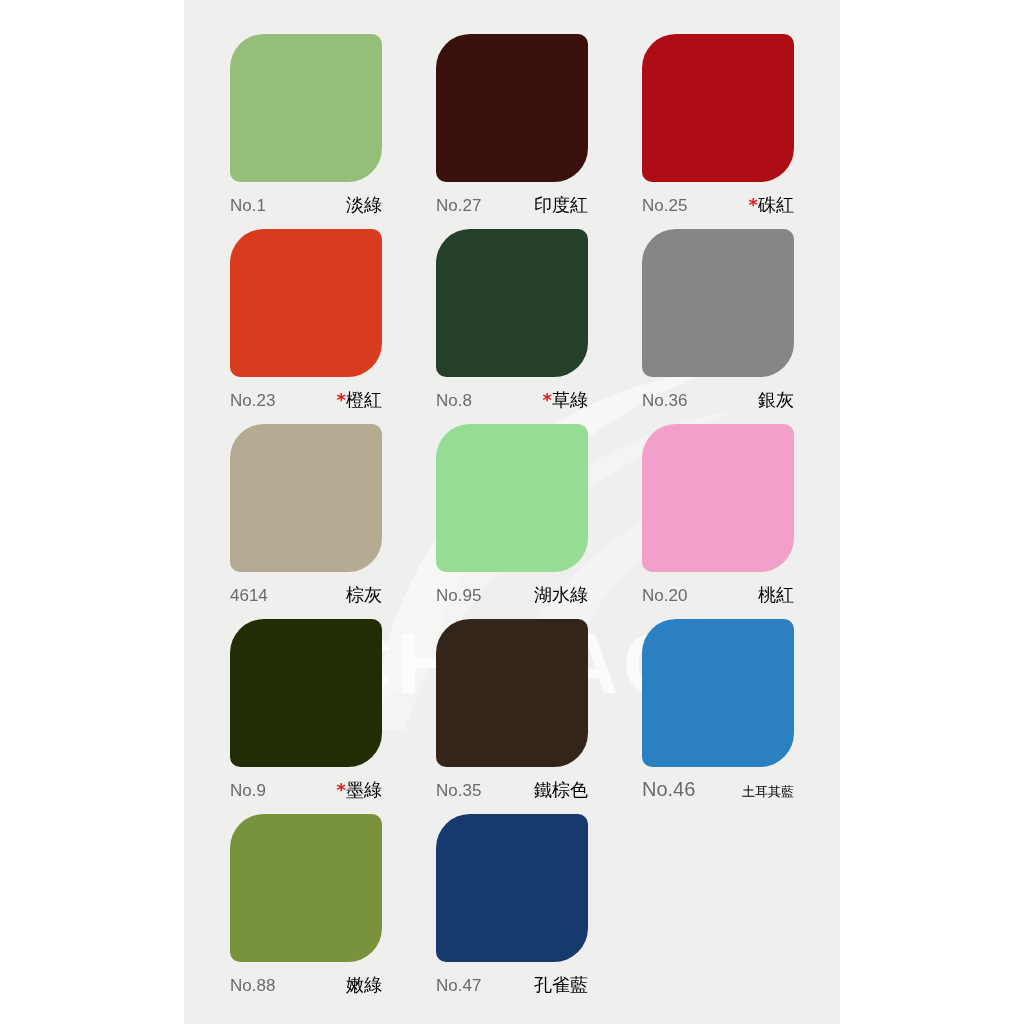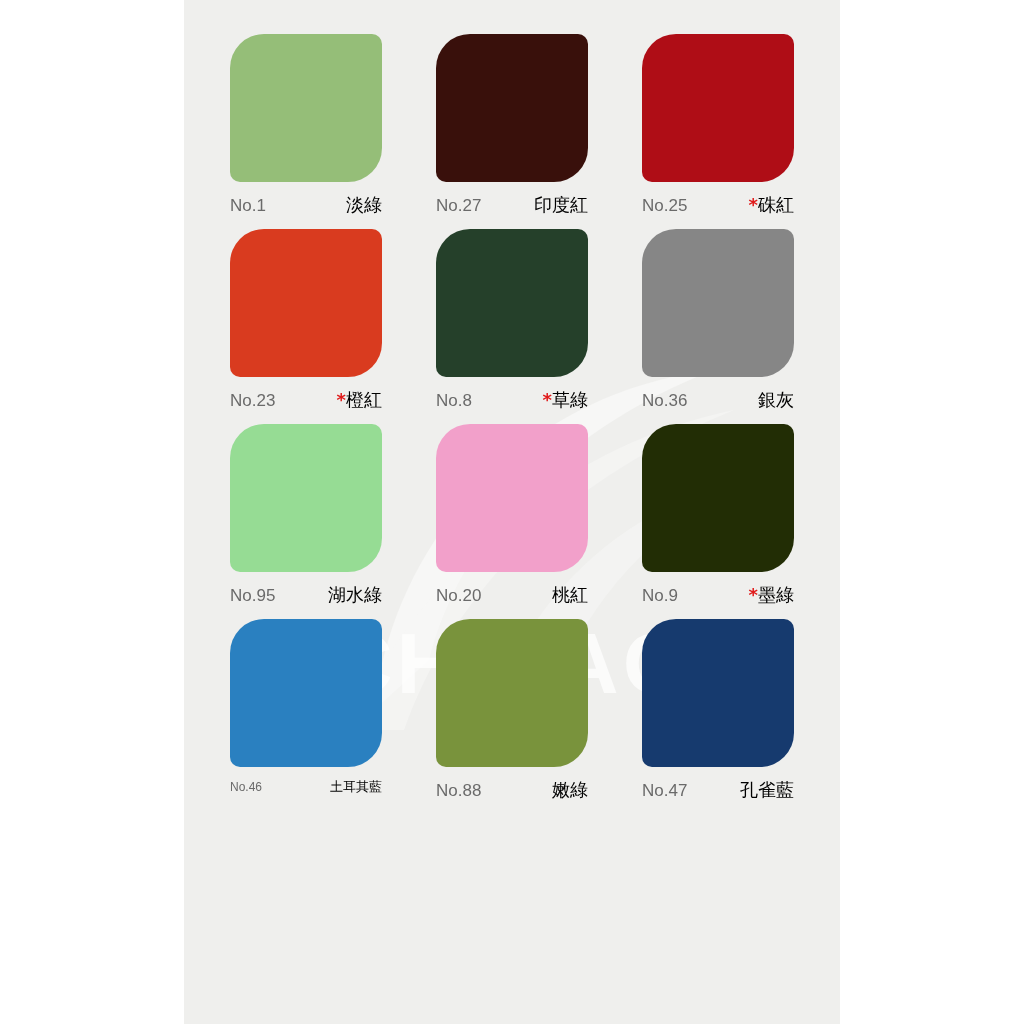--- a/index.html
+++ b/index.html
@@ -122,21 +122,21 @@
   .star {
     color: #e01b1b;
     font-weight: bold;
     font-size: 18px;
   }
   .name {
     color: #000000;
   }
   
   .caption.long .name-wrap { font-size: 13px; }
-  .caption.long .code { font-size: 12px; }
+  .caption.long .code { font-size: 20px; }
 </style>
 </head>
 <body>
 
 <div id="page">
 
   <div id="card">
 
     <div id="watermark">
       <svg id="watermark-swirl" viewBox="0 0 420 420">
@@ -184,38 +184,52 @@
           </div>
         </div>
         <div class="swatch-cell">
           <div class="chip" style="background: rgb(134, 134, 134);"></div>
           <div class="caption">
             <span class="code">No.36</span>
             <span class="name-wrap"><span class="name">銀灰</span></span>
           </div>
         </div>
         <div class="swatch-cell">
+          <div class="chip" style="background: rgb(181, 170, 146);"></div>
+          <div class="caption">
+            <span class="code">4614</span>
+            <span class="name-wrap"><span class="name">棕灰</span></span>
+          </div>
+        </div>
+        <div class="swatch-cell">
           <div class="chip" style="background: rgb(150, 220, 148);"></div>
           <div class="caption">
             <span class="code">No.95</span>
             <span class="name-wrap"><span class="name">湖水綠</span></span>
           </div>
         </div>
         <div class="swatch-cell">
           <div class="chip" style="background: rgb(242, 160, 202);"></div>
           <div class="caption">
             <span class="code">No.20</span>
             <span class="name-wrap"><span class="name">桃紅</span></span>
           </div>
         </div>
         <div class="swatch-cell">
           <div class="chip" style="background: rgb(34, 45, 5);"></div>
           <div class="caption">
             <span class="code">No.9</span>
             <span class="name-wrap"><span class="star">*</span><span class="name">墨綠</span></span>
+          </div>
+        </div>
+        <div class="swatch-cell">
+          <div class="chip" style="background: rgb(51, 37, 25);"></div>
+          <div class="caption">
+            <span class="code">No.35</span>
+            <span class="name-wrap"><span class="name">鐵棕色</span></span>
           </div>
         </div>
         <div class="swatch-cell">
           <div class="chip" style="background: rgb(42, 128, 192);"></div>
           <div class="caption long">
             <span class="code">No.46</span>
             <span class="name-wrap"><span class="name">土耳其藍</span></span>
           </div>
         </div>
         <div class="swatch-cell">

